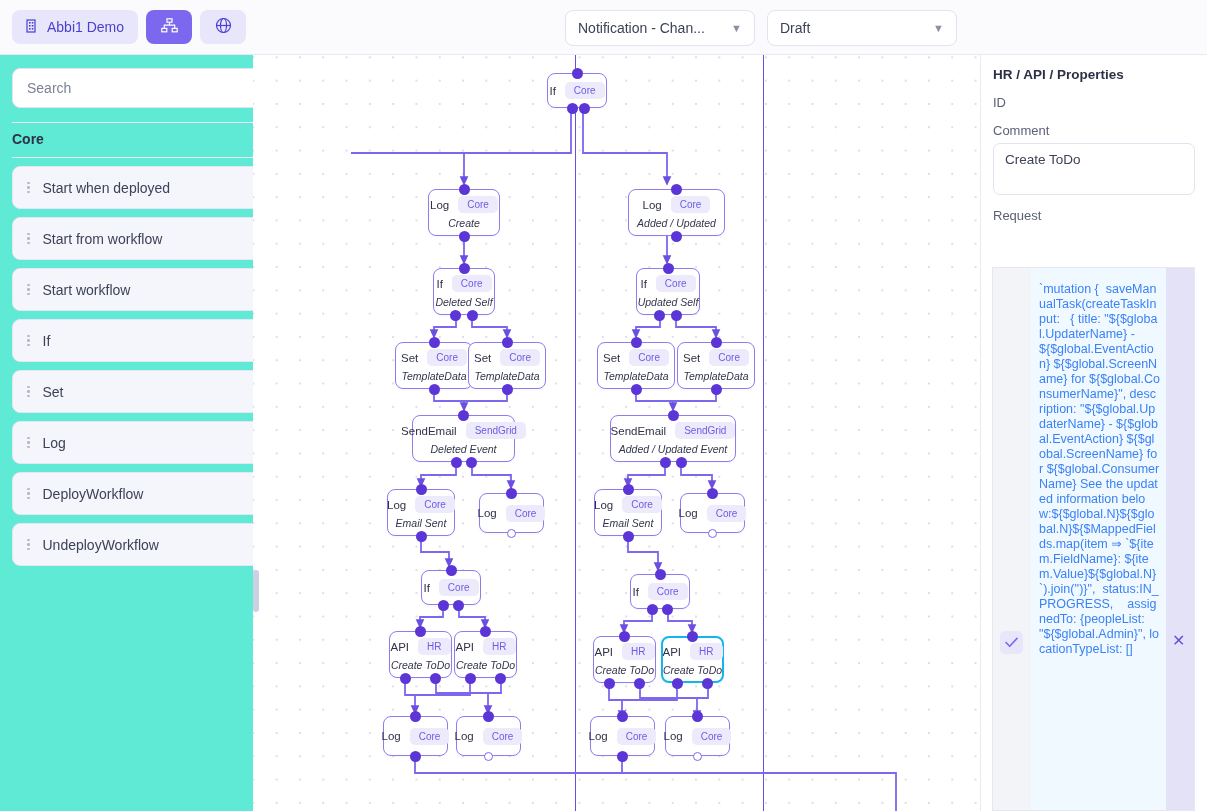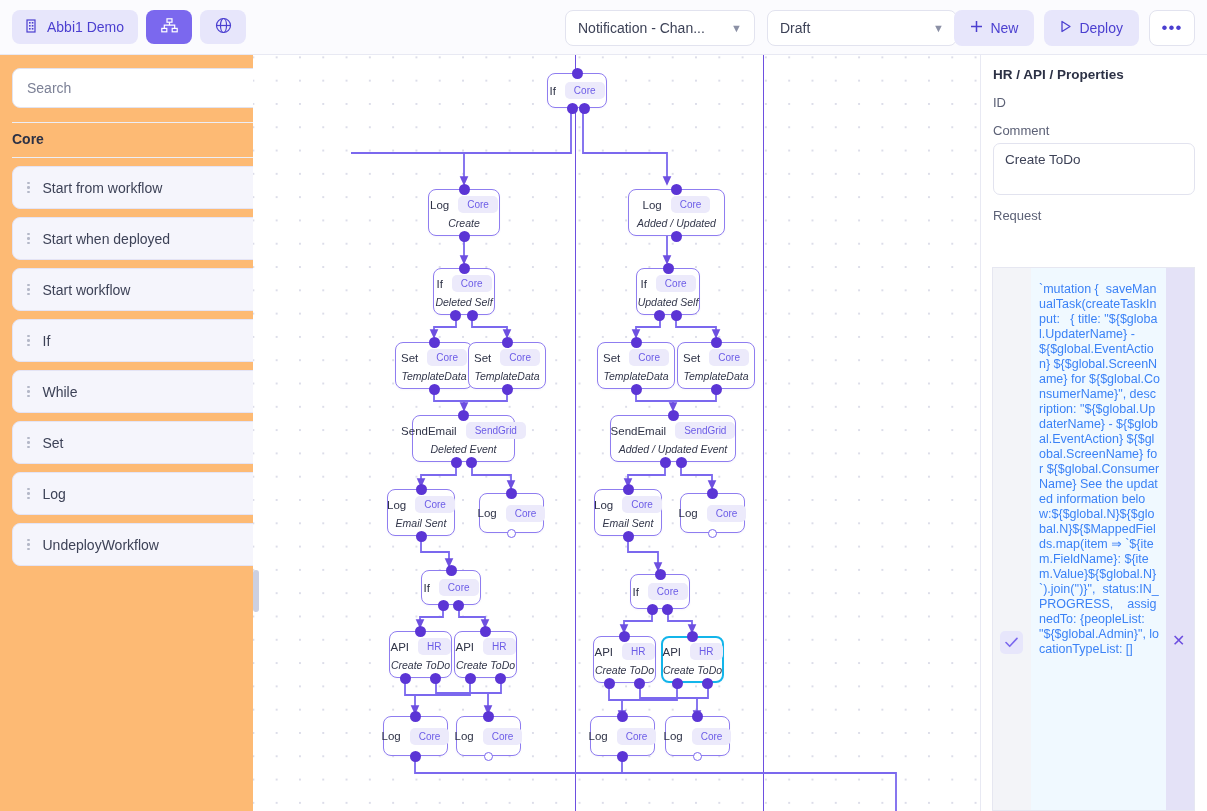--- a/index.html
+++ b/index.html
@@ -52,21 +52,21 @@
   .btn-outline {
     height: 36px; width: 46px; border-radius: 8px; background: #fff;
     border: 1px solid #e2e3ef; color: #4b3fd0; display: flex;
     align-items: center; justify-content: center; font-size: 17px;
     cursor: pointer; letter-spacing: 1px;
   }
 
   
   #leftpanel {
     position: absolute; left: 0; top: 55px; width: 303px; height: 756px;
-    background: #fdba74; border-right: 1px solid #e8e9f3; overflow: hidden;
+    background: #5eead4; border-right: 1px solid #e8e9f3; overflow: hidden;
   }
   #search-wrap {
     margin: 13px 12px 0 12px; height: 40px; border: 1px solid #e2e3ef;
     border-radius: 8px; background: #fff; display: flex; align-items: center;
     padding: 0 12px;
   }
   #search-input {
     flex: 1; border: none; outline: none; font-size: 14px;
     color: #3d4257; font-family: "Liberation Sans", sans-serif;
     background: transparent;
@@ -241,41 +241,20 @@
     <div class="select" id="wf-select">
       <span>Notification - Chan...</span>
       <span class="caret">▼</span>
     </div>
     <div class="select" id="status-select">
       <span>Draft</span>
       <span class="caret">▼</span>
     </div>
   </div>
 
-  <div class="tb-right">
-    <div class="btn-soft">
-      <span>
-        <svg width="13" height="13" viewBox="0 0 13 13">
-            <path d="M6.5 1 V12 M1 6.5 H12" stroke="#4b3fd0" stroke-width="1.5"></path>
-          </svg>
-      </span>
-      <span>New</span>
-    </div>
-    <div class="btn-soft">
-      <span>
-        <svg width="12" height="13" viewBox="0 0 12 13">
-            <path d="M2 1.5 L10 6.5 L2 11.5 Z" fill="none" stroke="#4b3fd0" stroke-width="1.3" stroke-linejoin="round"></path>
-          </svg>
-      </span>
-      <span>Deploy</span>
-    </div>
-    <div class="btn-outline">
-      <span>•••</span>
-    </div>
-  </div>
 </div>
 
 <div id="leftpanel">
   <div id="search-wrap">
     <input id="search-input" type="text" placeholder="Search" style="">
     <span>
       <svg width="15" height="15" viewBox="0 0 15 15">
           <circle cx="6.3" cy="6.3" r="4.8" fill="none" stroke="#5c6176" stroke-width="1.2"></circle>
           <path d="M9.9 9.9 L14 14" stroke="#5c6176" stroke-width="1.2"></path>
         </svg>
@@ -291,69 +270,69 @@
     </span>
   </div>
 
   <div id="node-list">
       <div class="node-item">
         <span class="drag-dots">
           <i></i>
           <i></i>
           <i></i>
         </span>
+        <span>Start when deployed</span>
+      </div>
+      <div class="node-item">
+        <span class="drag-dots">
+          <i></i>
+          <i></i>
+          <i></i>
+        </span>
         <span>Start from workflow</span>
       </div>
       <div class="node-item">
         <span class="drag-dots">
           <i></i>
           <i></i>
           <i></i>
         </span>
-        <span>Start when deployed</span>
-      </div>
-      <div class="node-item">
-        <span class="drag-dots">
-          <i></i>
-          <i></i>
-          <i></i>
-        </span>
         <span>Start workflow</span>
       </div>
       <div class="node-item">
         <span class="drag-dots">
           <i></i>
           <i></i>
           <i></i>
         </span>
         <span>If</span>
       </div>
       <div class="node-item">
         <span class="drag-dots">
           <i></i>
           <i></i>
           <i></i>
         </span>
-        <span>While</span>
-      </div>
-      <div class="node-item">
-        <span class="drag-dots">
-          <i></i>
-          <i></i>
-          <i></i>
-        </span>
         <span>Set</span>
       </div>
       <div class="node-item">
         <span class="drag-dots">
           <i></i>
           <i></i>
           <i></i>
         </span>
         <span>Log</span>
+      </div>
+      <div class="node-item">
+        <span class="drag-dots">
+          <i></i>
+          <i></i>
+          <i></i>
+        </span>
+        <span>DeployWorkflow</span>
       </div>
       <div class="node-item">
         <span class="drag-dots">
           <i></i>
           <i></i>
           <i></i>
         </span>
         <span>UndeployWorkflow</span>
       </div>
     </div>

